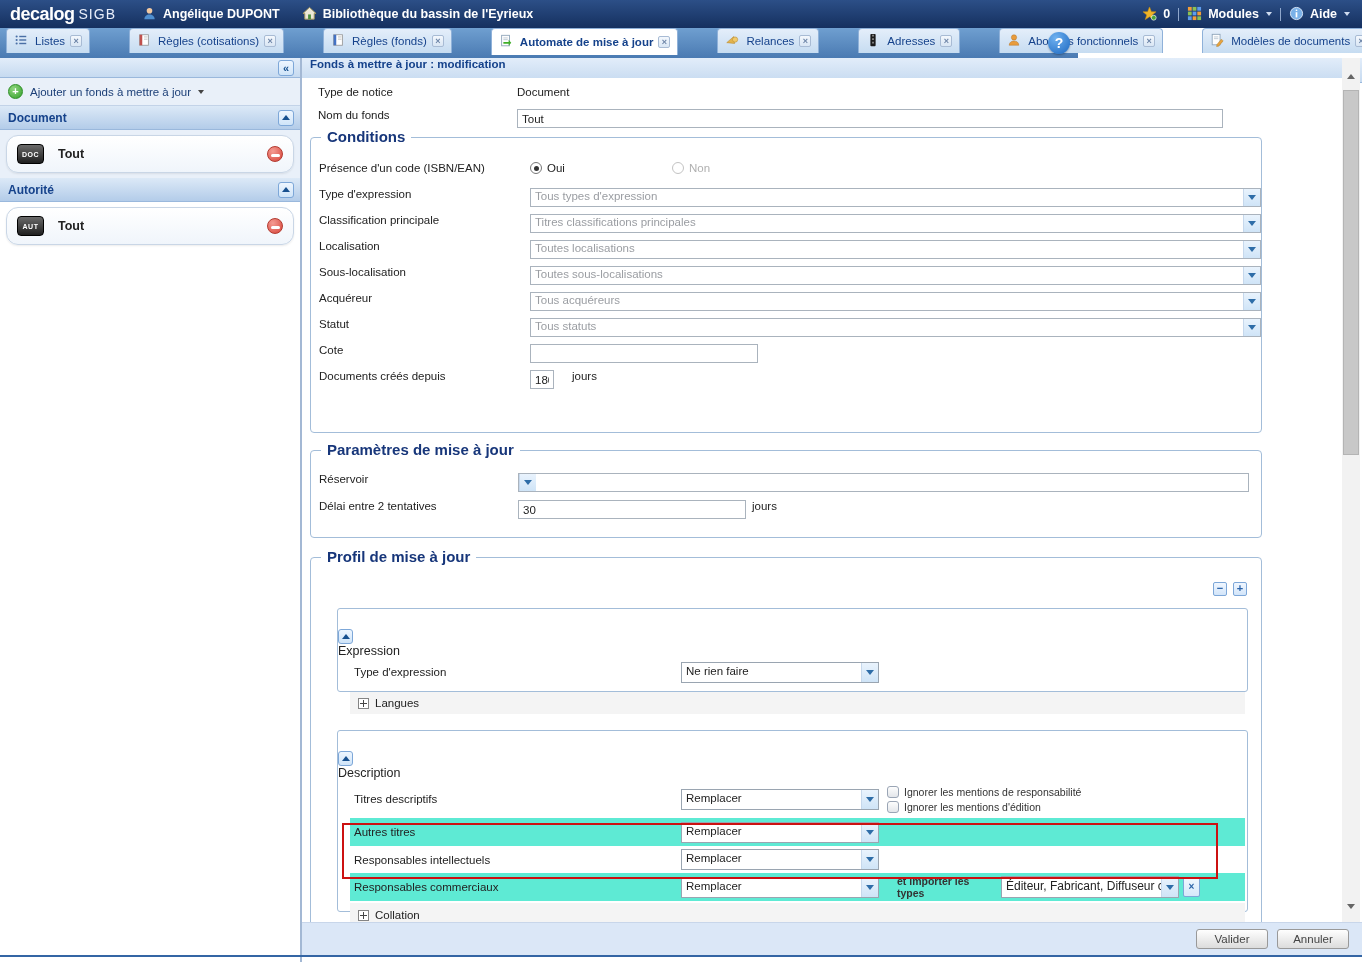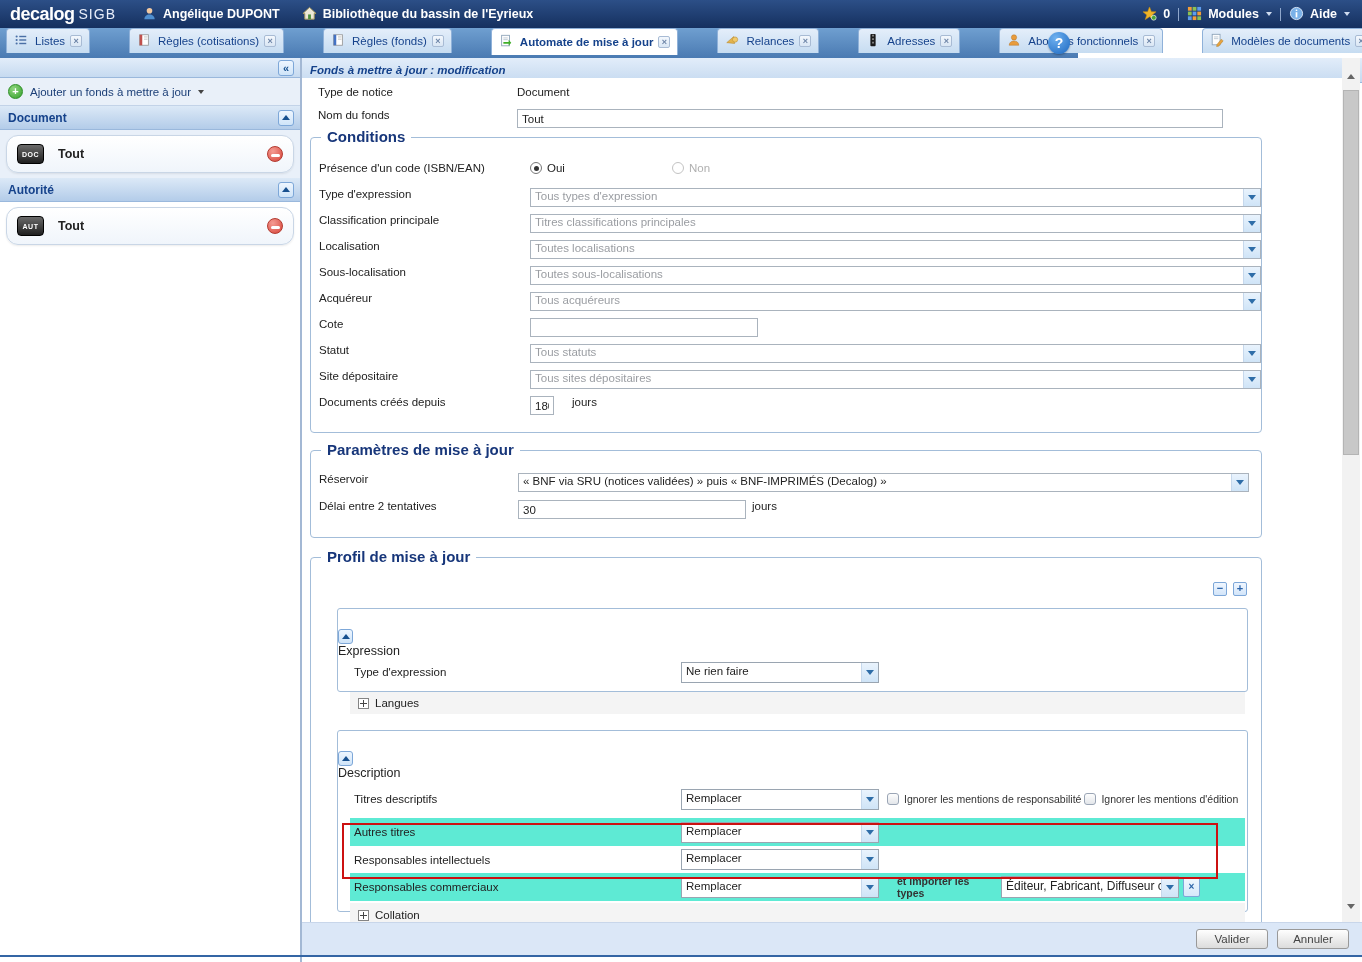--- a/index.html
+++ b/index.html
@@ -61,21 +61,21 @@
     display:flex; align-items:center; justify-content:center; margin-right:14px; }
   .fond-label { font-weight:bold; font-size:12.5px; }
   .minus-circle { margin-left:auto; width:16px; height:16px; border-radius:50%; border:1px solid #b33a30;
     background:radial-gradient(circle at 35% 30%, #f49c93, #d74338); position:relative; cursor:pointer; }
   .minus-circle::after { content:""; position:absolute; left:3px; top:6.5px; width:9px; height:3px;
     border-radius:1.5px; background:#fff; }
 
   
   .main-head { position:absolute; left:302px; top:58px; width:1060px; height:25px;
     background:linear-gradient(#e2edfa,#c6daf0); border-bottom:1px solid #9ab8dc;
-    display:flex; align-items:center; padding-left:8px; color:#15428b; font-weight:bold;font-style:italic; }
+    display:flex; align-items:flex-start; padding-left:8px; color:#15428b; font-weight:bold; }
   .content { position:absolute; left:302px; top:78px; width:1040px; height:844px; background:#fff; overflow:hidden; }
 
   .frow { display:flex; align-items:flex-start; }
   .flabel { width:199px; color:#222; }
   .static-val { color:#222; }
 
   .tinput { height:19px; border:1px solid #aab3bd; font-family:inherit; font-size:11.5px; padding:0 4px; color:#222; background:#fff; }
 
   .combo { display:flex; align-items:stretch; height:19px; border:1px solid #aab3bd; background:#fff; cursor:pointer; }
   .combo .txt { flex:1; padding:1px 4px 0; color:#9a9da2; white-space:nowrap; overflow:hidden; }
@@ -121,21 +121,21 @@
   .combo.sub .txt { color:#222; padding-top:2px; }
   .band { margin:0 2px 0 12px; height:22px; background:#f4f4f4; display:flex; align-items:center;
     gap:6px; padding-left:8px; cursor:pointer; }
   .expander { position:relative; width:11px; height:11px; border:1px solid #848484; background:#fff; }
   .expander::before { content:""; position:absolute; left:1px; right:1px; top:4px; height:1px; background:#444; }
   .expander::after { content:""; position:absolute; top:1px; bottom:1px; left:4px; width:1px; background:#444; }
 
   .drow { display:flex; align-items:center; }
   .drow.gray { margin:0 2px 0 12px; background:#5eead4; padding-left:4px; }
   .drow.white { padding-left:16px; }
-  .chk-col { margin-left:8px; display:flex; flex-direction:row; gap:3px; font-size:10.5px; color:#333; }
+  .chk-col { margin-left:8px; display:flex; flex-direction:column; gap:3px; font-size:10.5px; color:#333; }
   .chk-line { display:flex; align-items:center; gap:5px; }
   .checkbox { width:12px; height:12px; border:1px solid #9aa5b5; border-radius:3px;
     background:linear-gradient(#fdfdfd,#e3e6ea); cursor:pointer; }
   .imp-label { margin-left:18px; font-size:10.5px; font-weight:bold; color:#333; width:92px; }
   .combo.imp { margin-left:12px; width:178px; height:22px; border-color:#9aa5b1; }
   .combo.imp .txt { color:#222; font-size:12px; padding-top:2px; }
   .xbtn { margin-left:4px; width:17px; height:20px; border:1px solid #7da7d8; border-radius:2px;
     background:linear-gradient(#f0f7ff,#d6e8fa); color:#2a62a8; font-weight:bold; font-size:10px;
     line-height:18px; text-align:center; cursor:pointer; }
   .red-box { position:absolute; left:4px; top:92px; width:876px; height:56px; border:2px solid #cc1111; pointer-events:none; }
@@ -422,54 +422,44 @@
       <div class="frow">
         <span class="flabel">Acquéreur</span>
         <span class="combo w-wide">
             <span class="txt">Tous acquéreurs</span>
             <span class="arrow">
               <span class="tri-down"></span>
             </span>
           </span>
       </div>
       <div class="frow">
-        <span class="flabel">Cote</span>
-        <input class="tinput w-med" style="">
-      </div>
-      <div class="frow">
         <span class="flabel">Statut</span>
         <span class="combo w-wide">
             <span class="txt">Tous statuts</span>
             <span class="arrow">
               <span class="tri-down"></span>
             </span>
           </span>
       </div>
       <div class="frow">
-        <span class="flabel">Site dépositaire</span>
-        <span class="combo w-wide">
-            <span class="txt">Tous sites dépositaires</span>
-            <span class="arrow">
-              <span class="tri-down"></span>
-            </span>
-          </span>
+        <span class="flabel">Cote</span>
+        <input class="tinput w-med" style="">
       </div>
       <div class="frow">
         <span class="flabel">Documents créés depuis</span>
         <input class="tinput w-tiny" value="180" style="">
         <span class="suffix">jours</span>
       </div>
     </div>
 
     <div class="fs" id="fs-parametres">
       <span class="lg lg-main">Paramètres de mise à jour</span>
       <div class="frow">
         <span class="flabel">Réservoir</span>
         <span class="combo dark w-wide">
-            <span class="txt">« BNF via SRU (notices validées) » puis « BNF-IMPRIMÉS (Decalog) »</span>
             <span class="arrow">
               <span class="tri-down"></span>
             </span>
           </span>
       </div>
       <div class="frow">
         <span class="flabel">Délai entre 2 tentatives</span>
         <input class="tinput w-med" value="30" style="">
         <span class="suffix">jours</span>
       </div>

